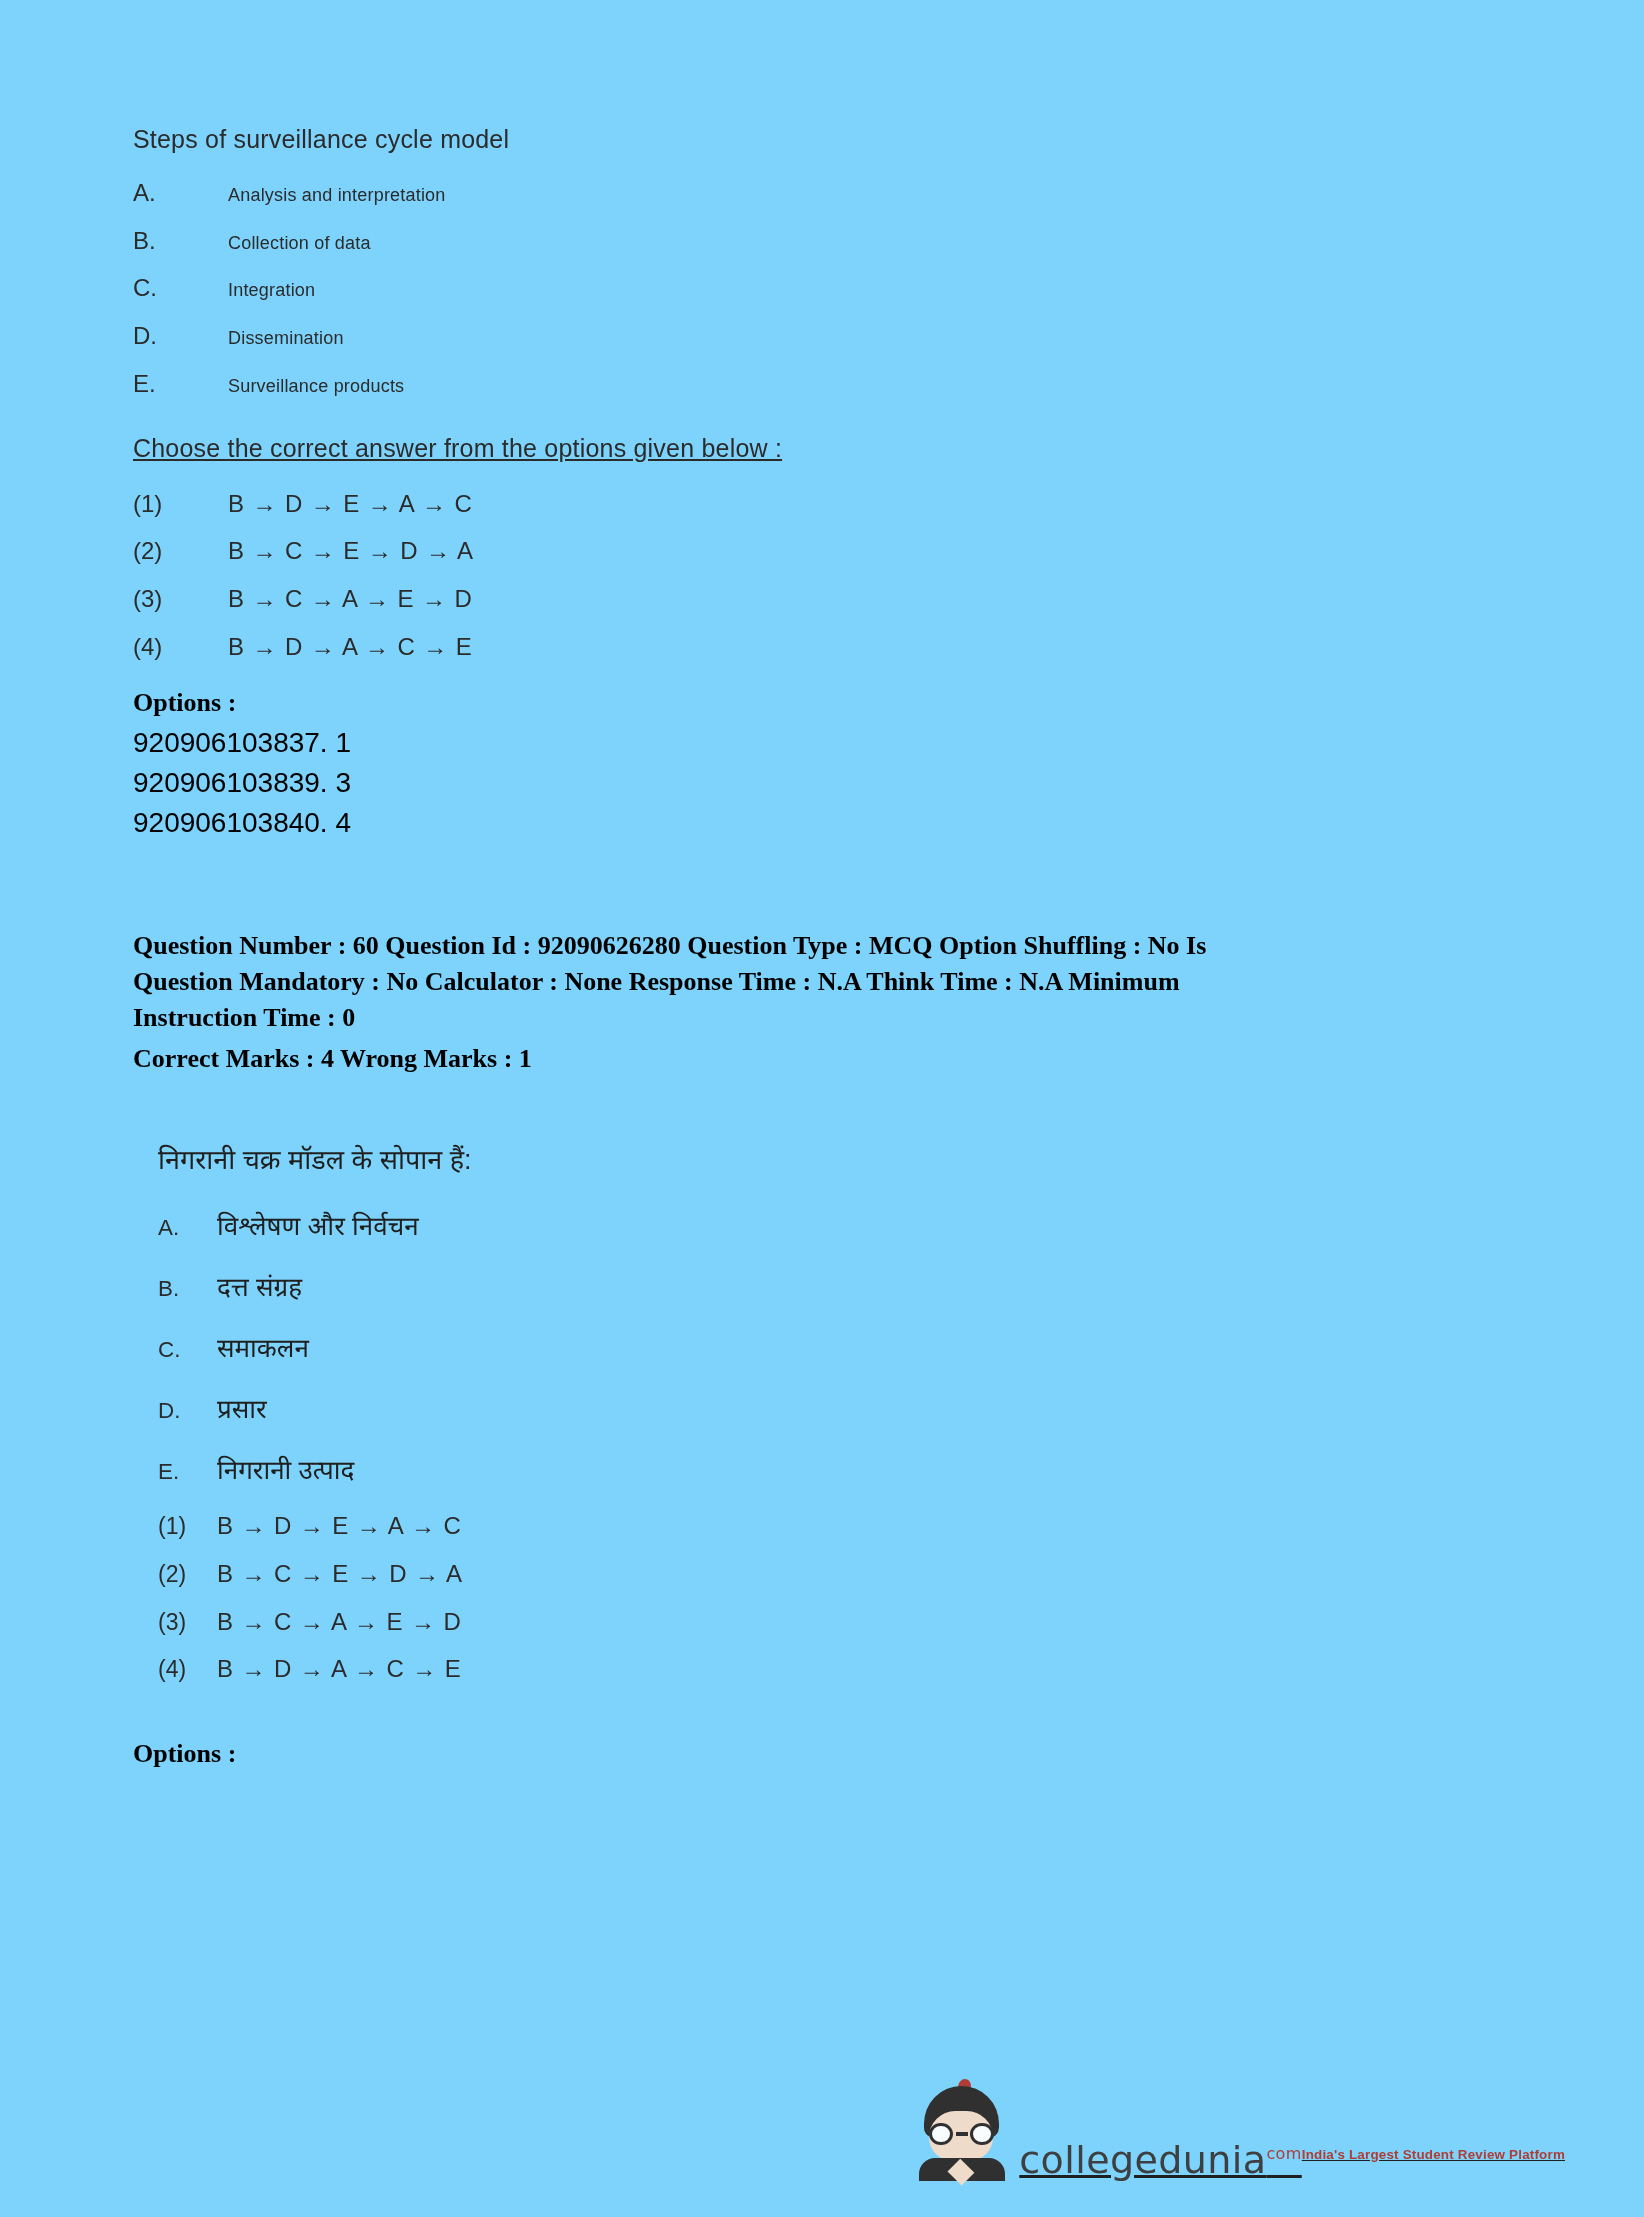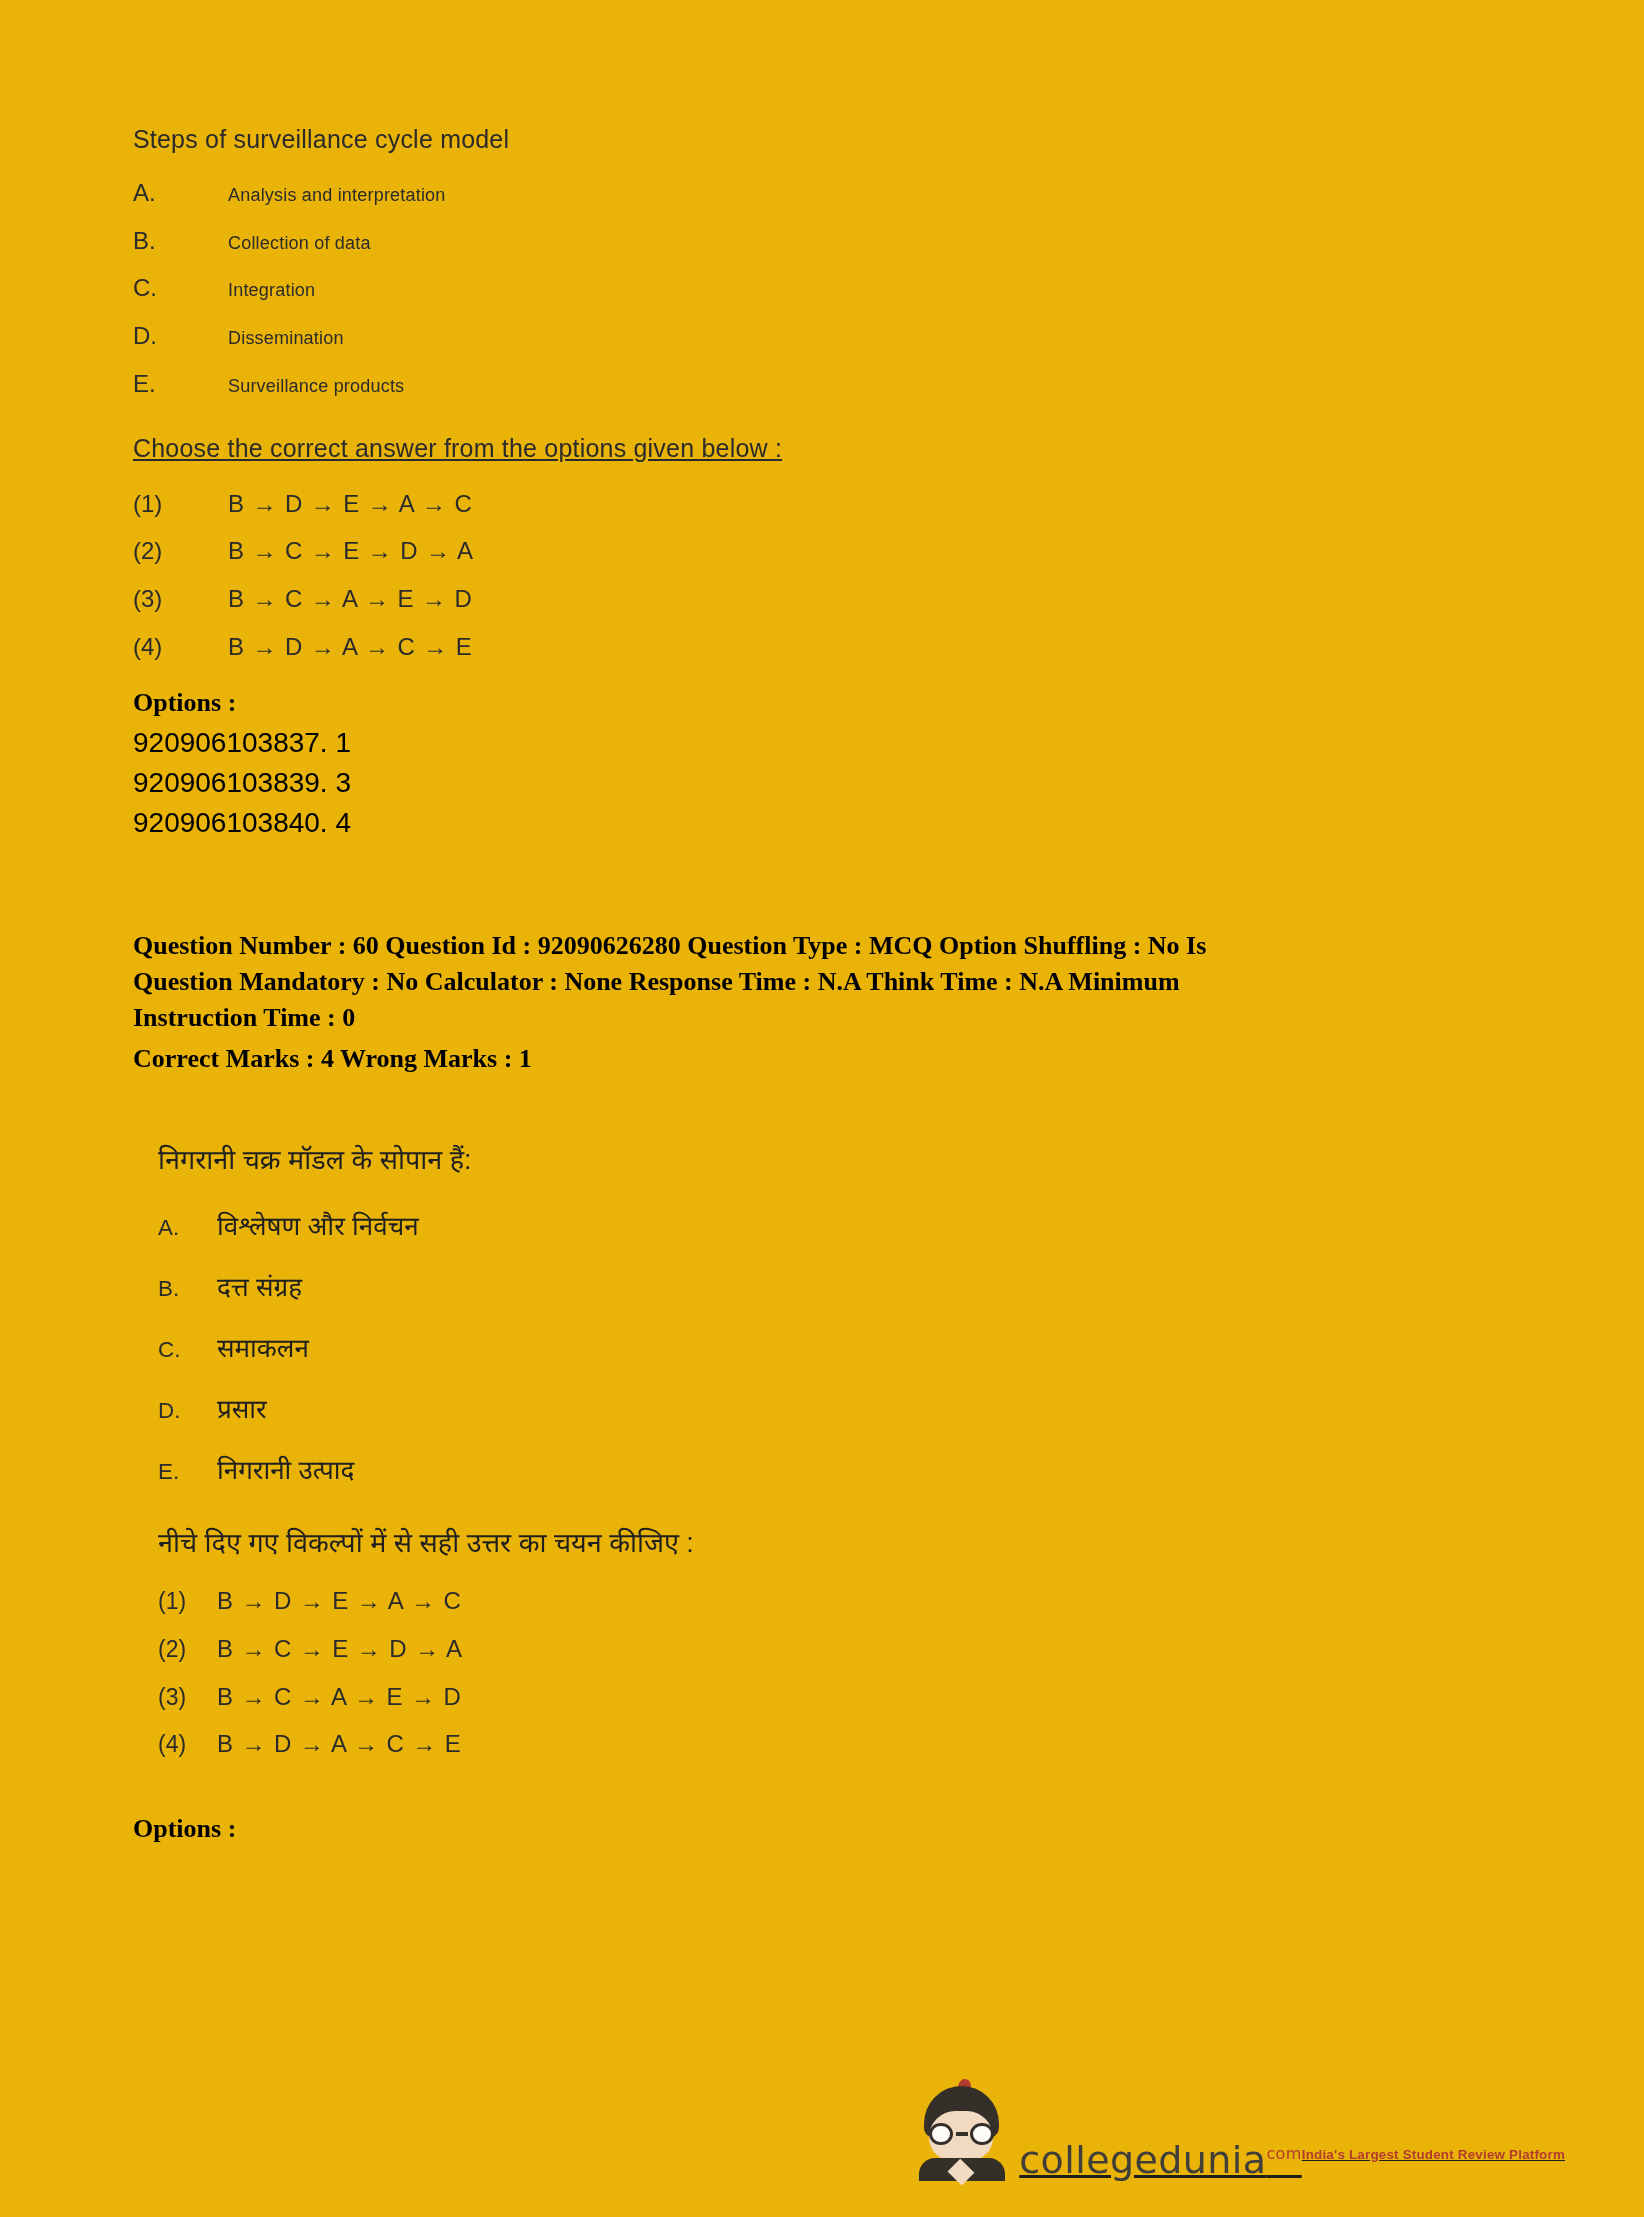--- a/index.html
+++ b/index.html
@@ -13,21 +13,21 @@
     position: relative;
     font-family: "Liberation Sans", sans-serif;
     color: #1a1a1a;
     overflow: hidden;
   }
   .page {
     position: absolute;
     top: 0; left: 0;
     width: 1644px;
     height: 2217px;
-    background: #eab308;
+    background: #7dd3fc;
   }
   .content {
     position: absolute;
     left: 133px;
     top: 125px;
     width: 1397px;
   }
 
   
   .stem-en {
@@ -351,21 +351,20 @@
         <div class="hi-row">
           <div class="lbl">D.</div>
           <div class="txt">प्रसार</div>
         </div>
         <div class="hi-row">
           <div class="lbl">E.</div>
           <div class="txt">निगरानी उत्पाद</div>
         </div>
       </div>
 
-      <div class="choose-hi">नीचे दिए गए विकल्पों में से सही उत्तर का चयन कीजिए :</div>
 
       <div class="hi-ans-list">
         <div class="hi-ans-row">
           <div class="num">(1)</div>
           <div class="seq">B → D → E → A → C</div>
         </div>
         <div class="hi-ans-row">
           <div class="num">(2)</div>
           <div class="seq">B → C → E → D → A</div>
         </div>

